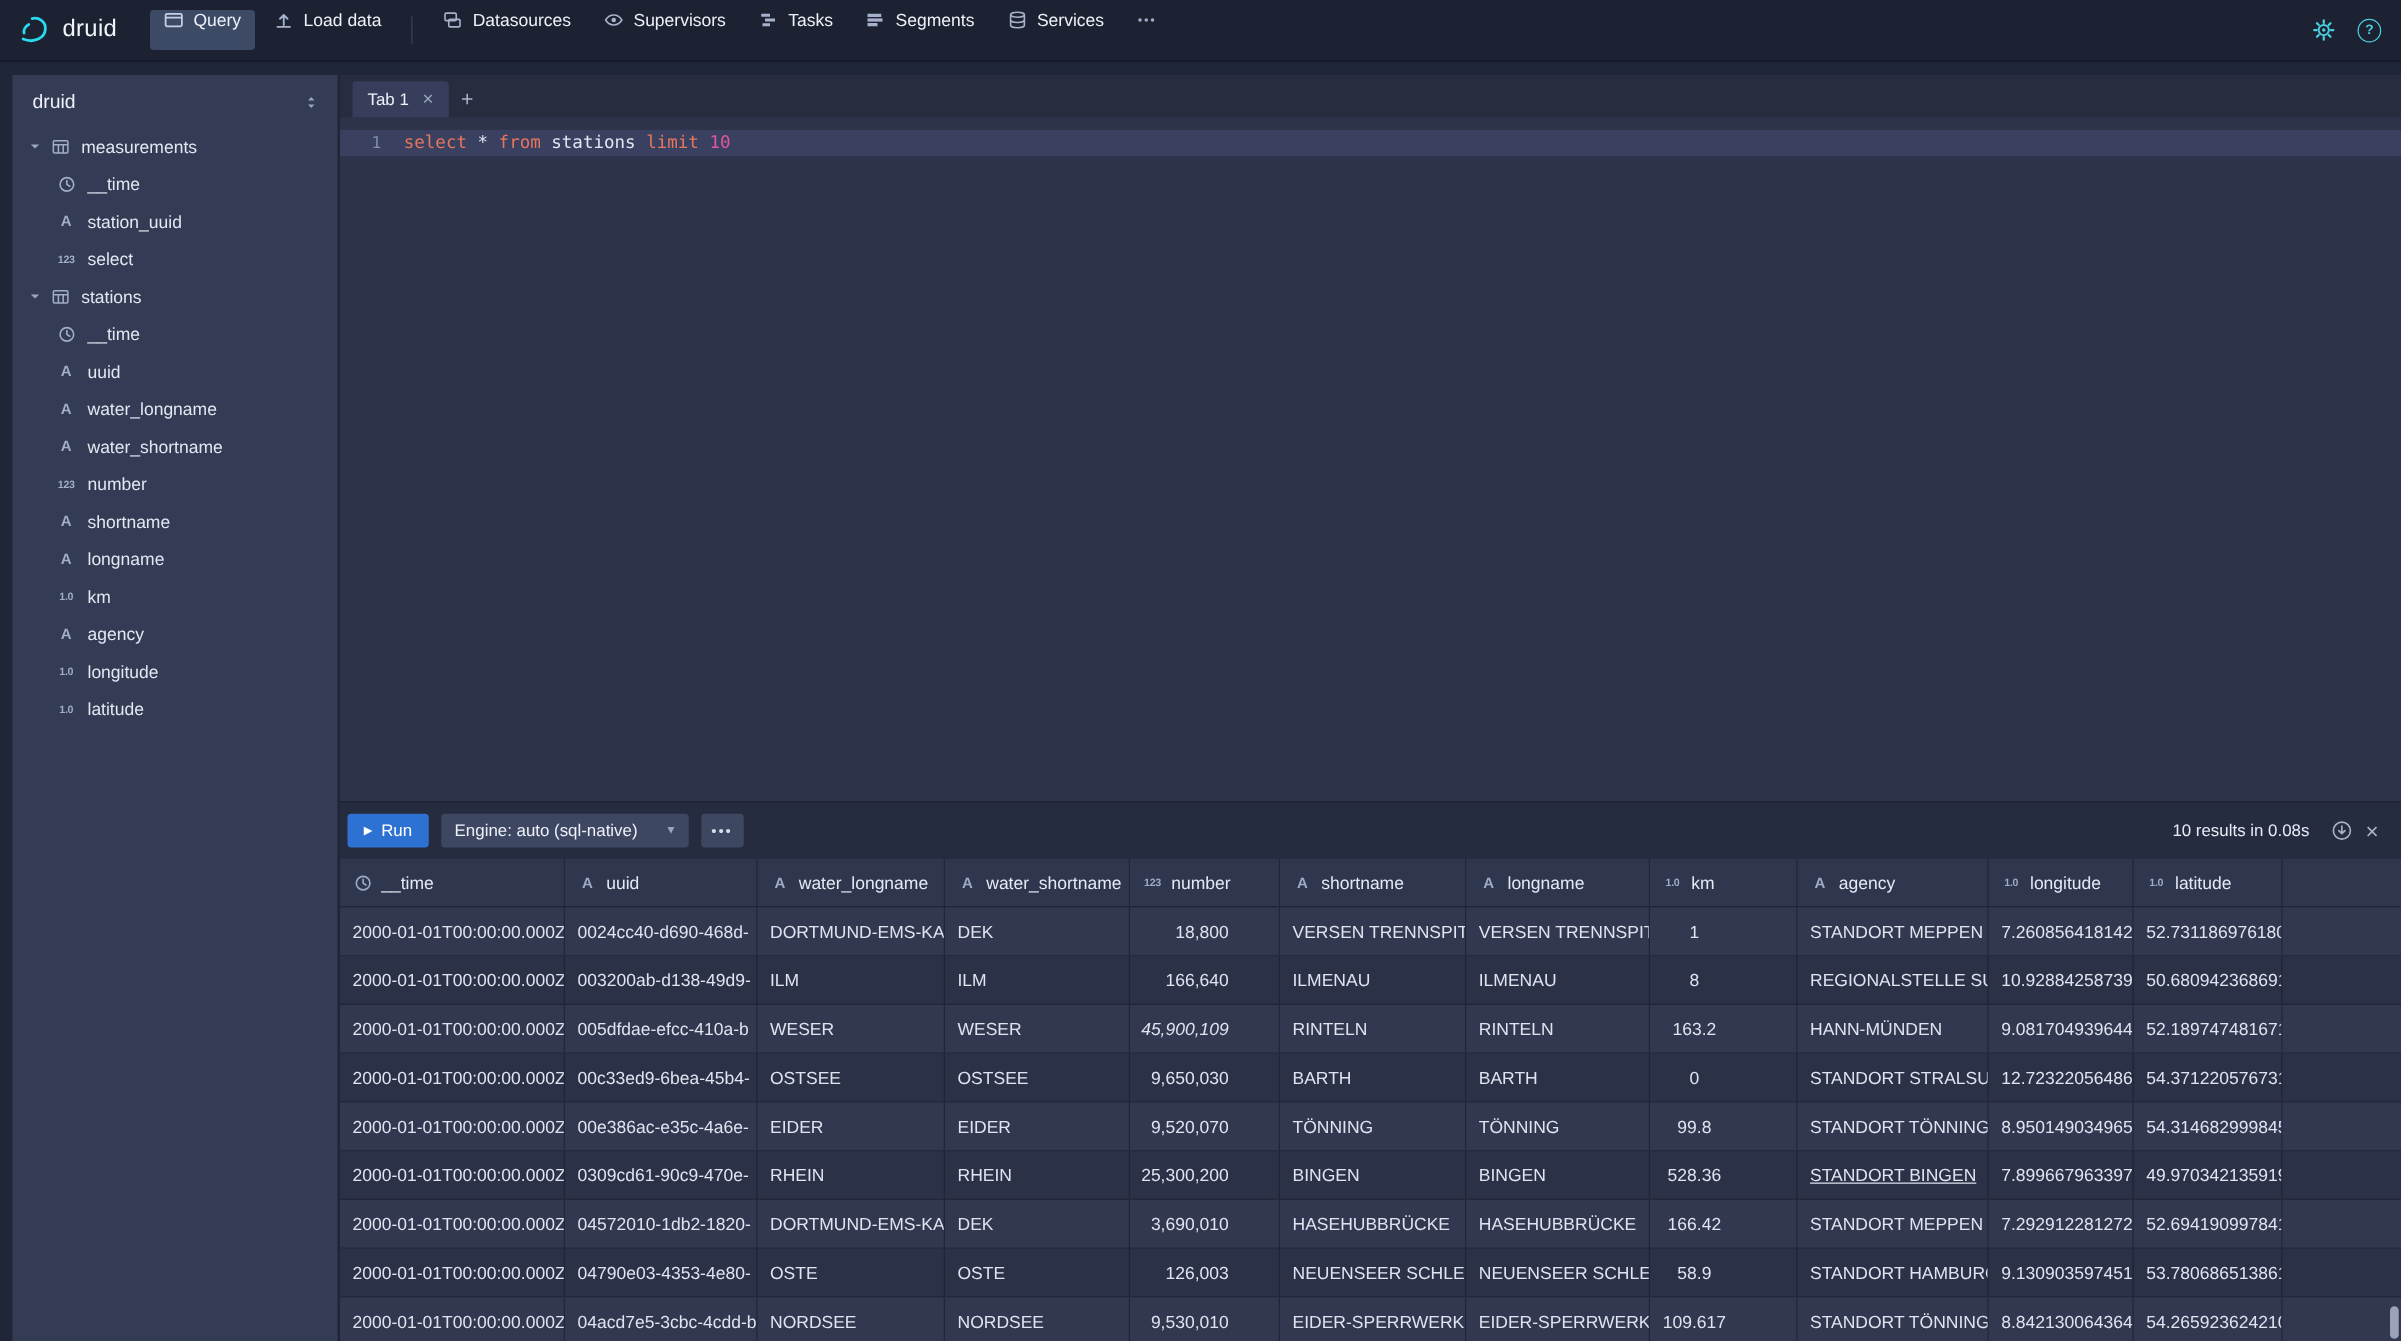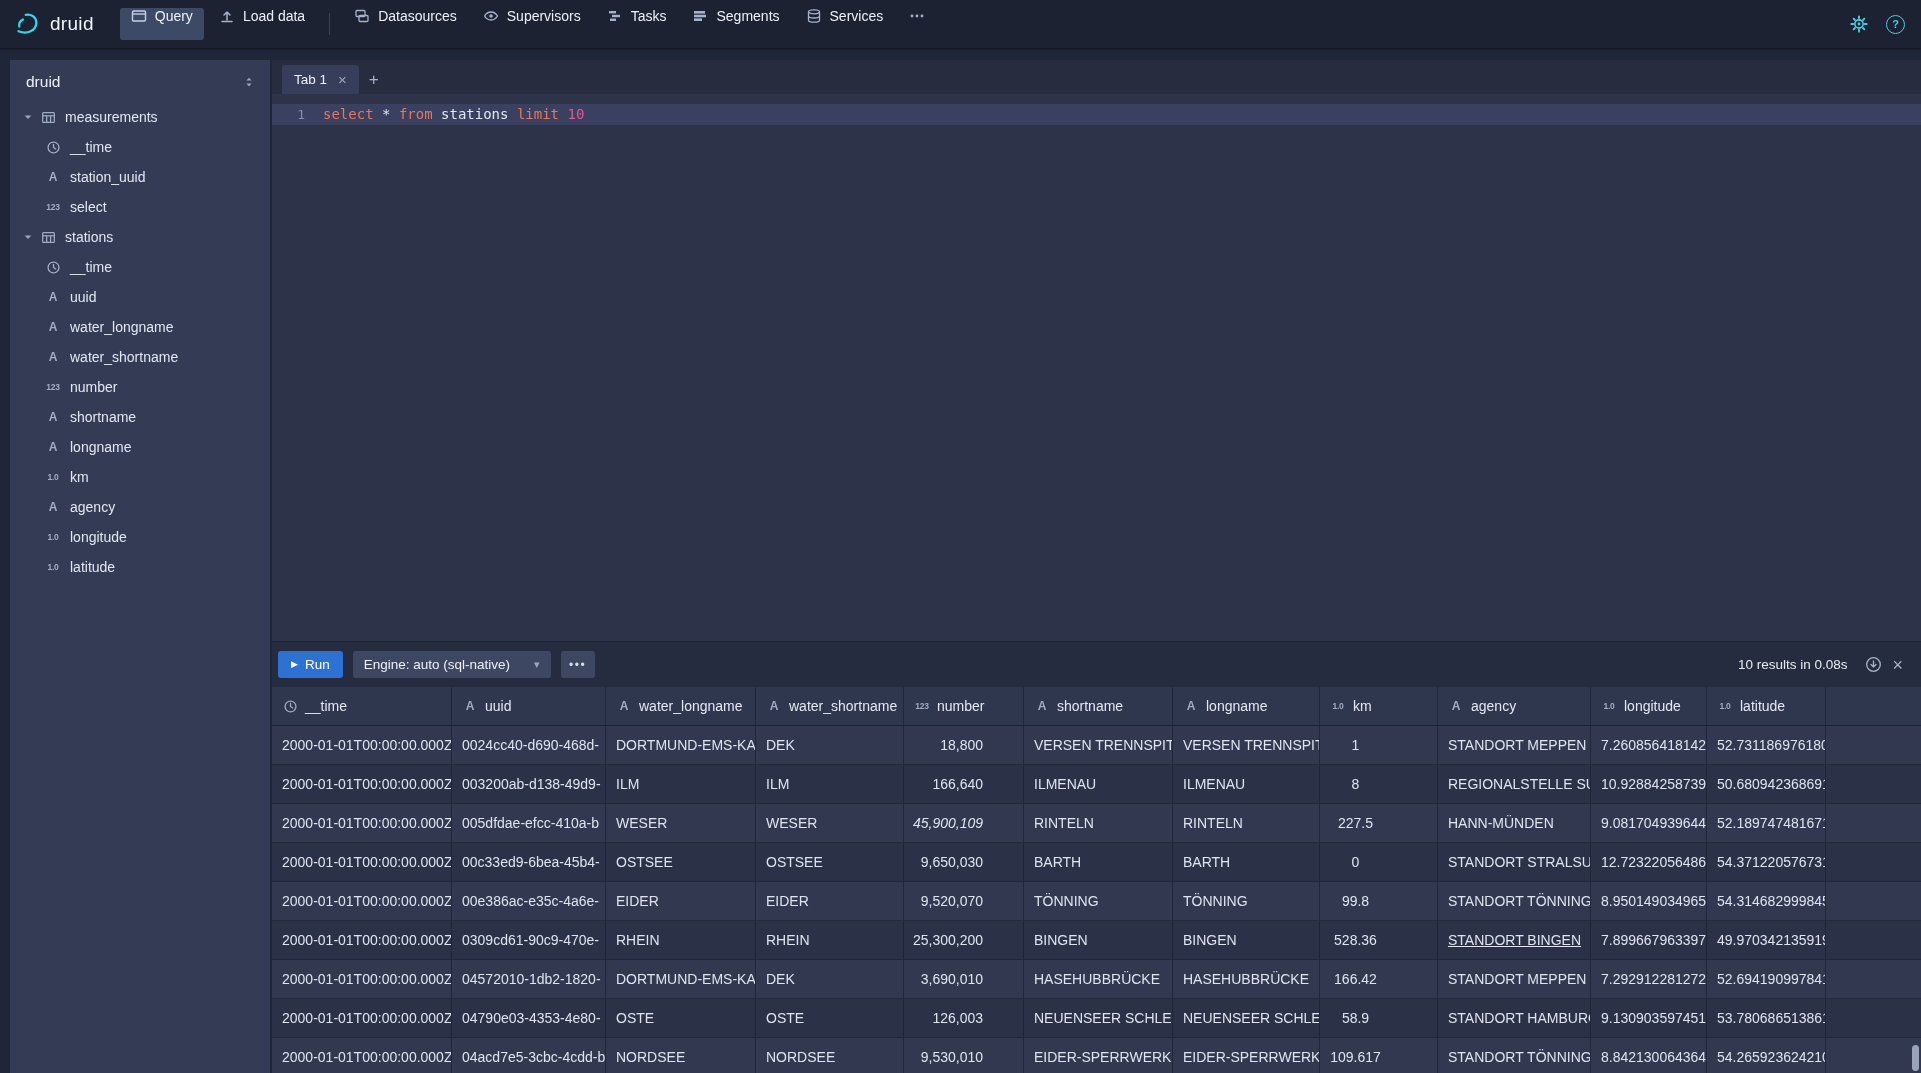--- a/index.html
+++ b/index.html
@@ -453,21 +453,21 @@
             <span class="rt-fill"></span>
           </div>
           <div class="rt-row odd">
             <div class="rt-cell c0" style="width: 180px;">2000-01-01T00:00:00.000Z</div>
             <div class="rt-cell c1" style="width: 154px;">005dfdae-efcc-410a-b</div>
             <div class="rt-cell c2" style="width: 150px;">WESER</div>
             <div class="rt-cell c3" style="width: 148px;">WESER</div>
             <div class="rt-cell c4" style="width: 120px; font-style: italic;">45,900,109</div>
             <div class="rt-cell c5" style="width: 149px;">RINTELN</div>
             <div class="rt-cell c6" style="width: 147px;">RINTELN</div>
-            <div class="rt-cell c7" style="width: 118px;">227.5</div>
+            <div class="rt-cell c7" style="width: 118px;">163.2</div>
             <div class="rt-cell c8" style="width: 153px;">HANN-MÜNDEN</div>
             <div class="rt-cell c9" style="width: 116px;">9.08170493964460</div>
             <div class="rt-cell c10" style="width: 119px;">52.1897474816710</div>
             <span class="rt-fill"></span>
           </div>
           <div class="rt-row even">
             <div class="rt-cell c0" style="width: 180px;">2000-01-01T00:00:00.000Z</div>
             <div class="rt-cell c1" style="width: 154px;">00c33ed9-6bea-45b4-</div>
             <div class="rt-cell c2" style="width: 150px;">OSTSEE</div>
             <div class="rt-cell c3" style="width: 148px;">OSTSEE</div>

